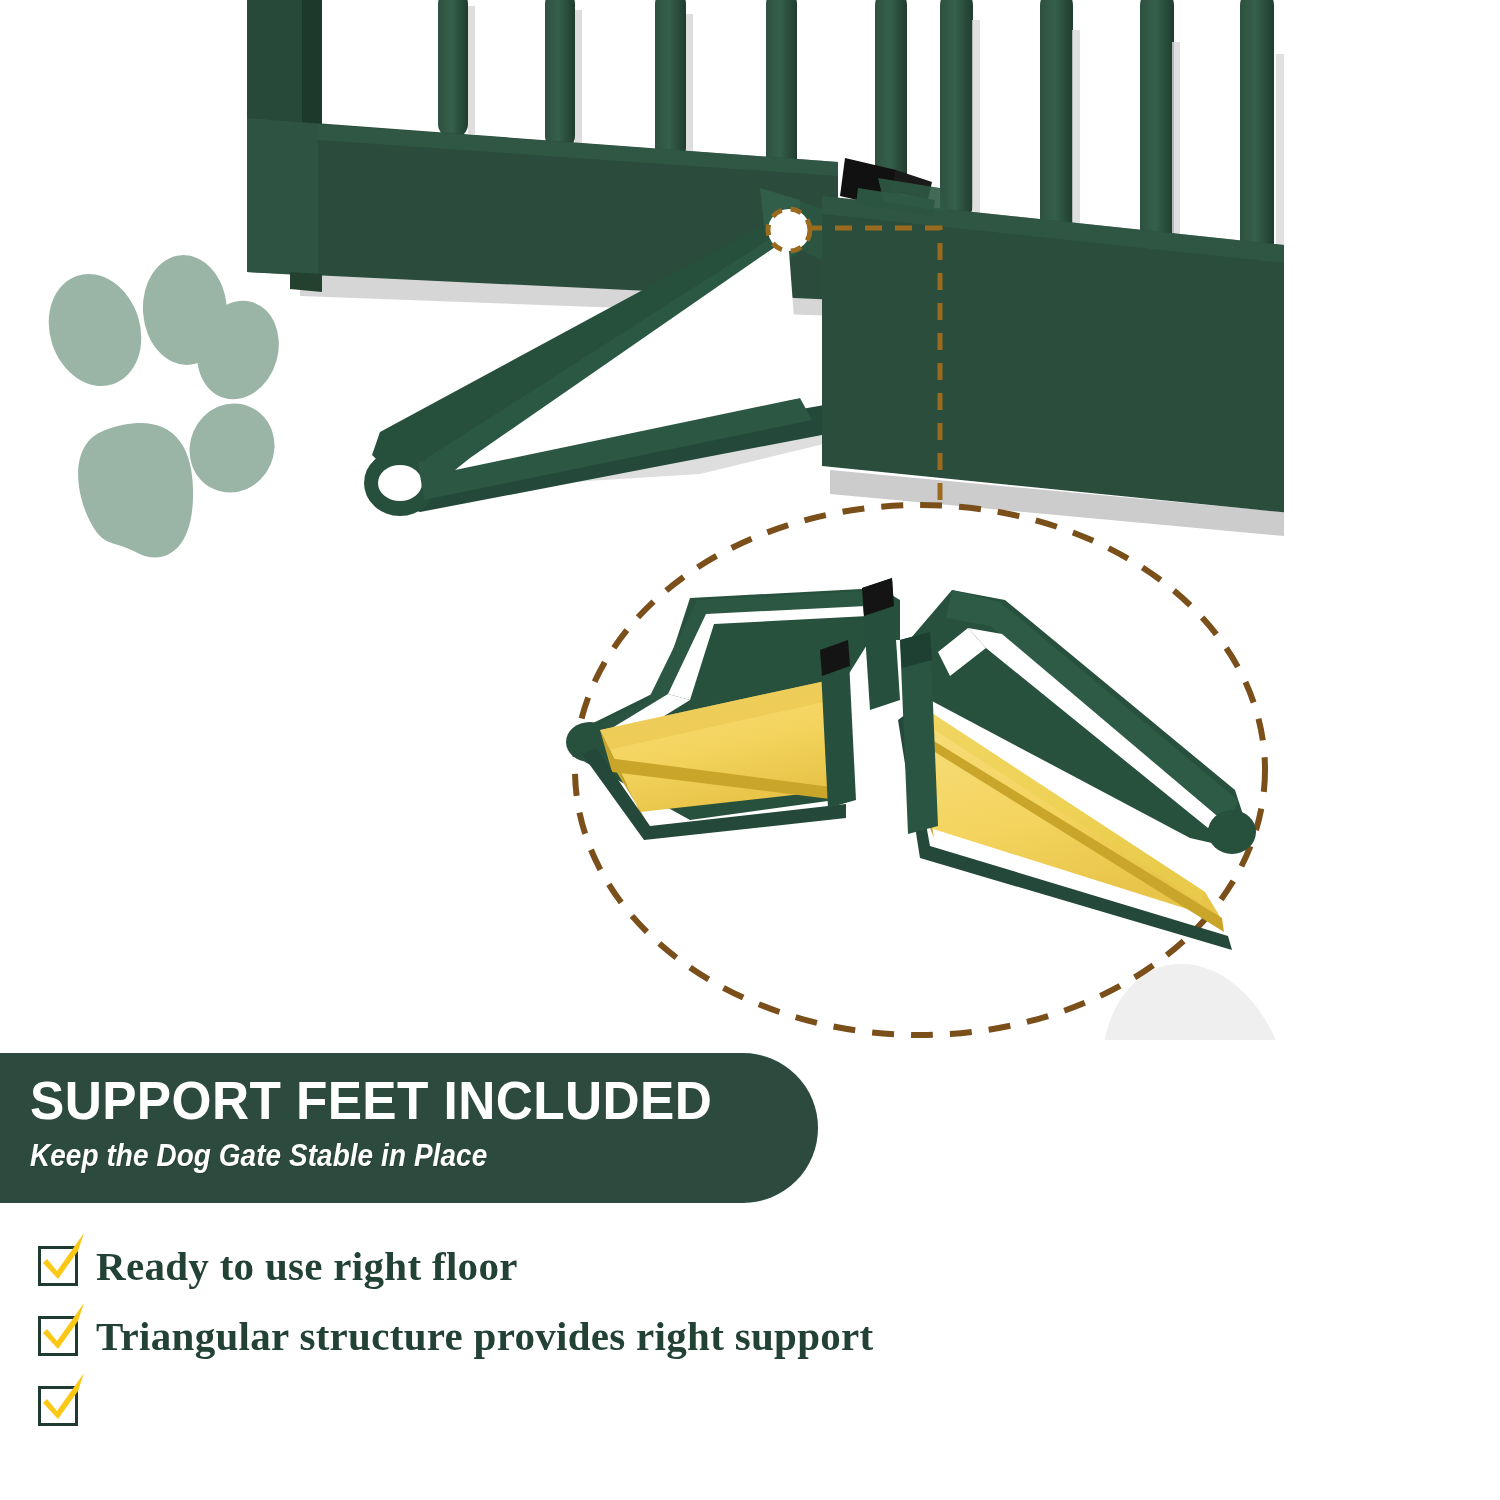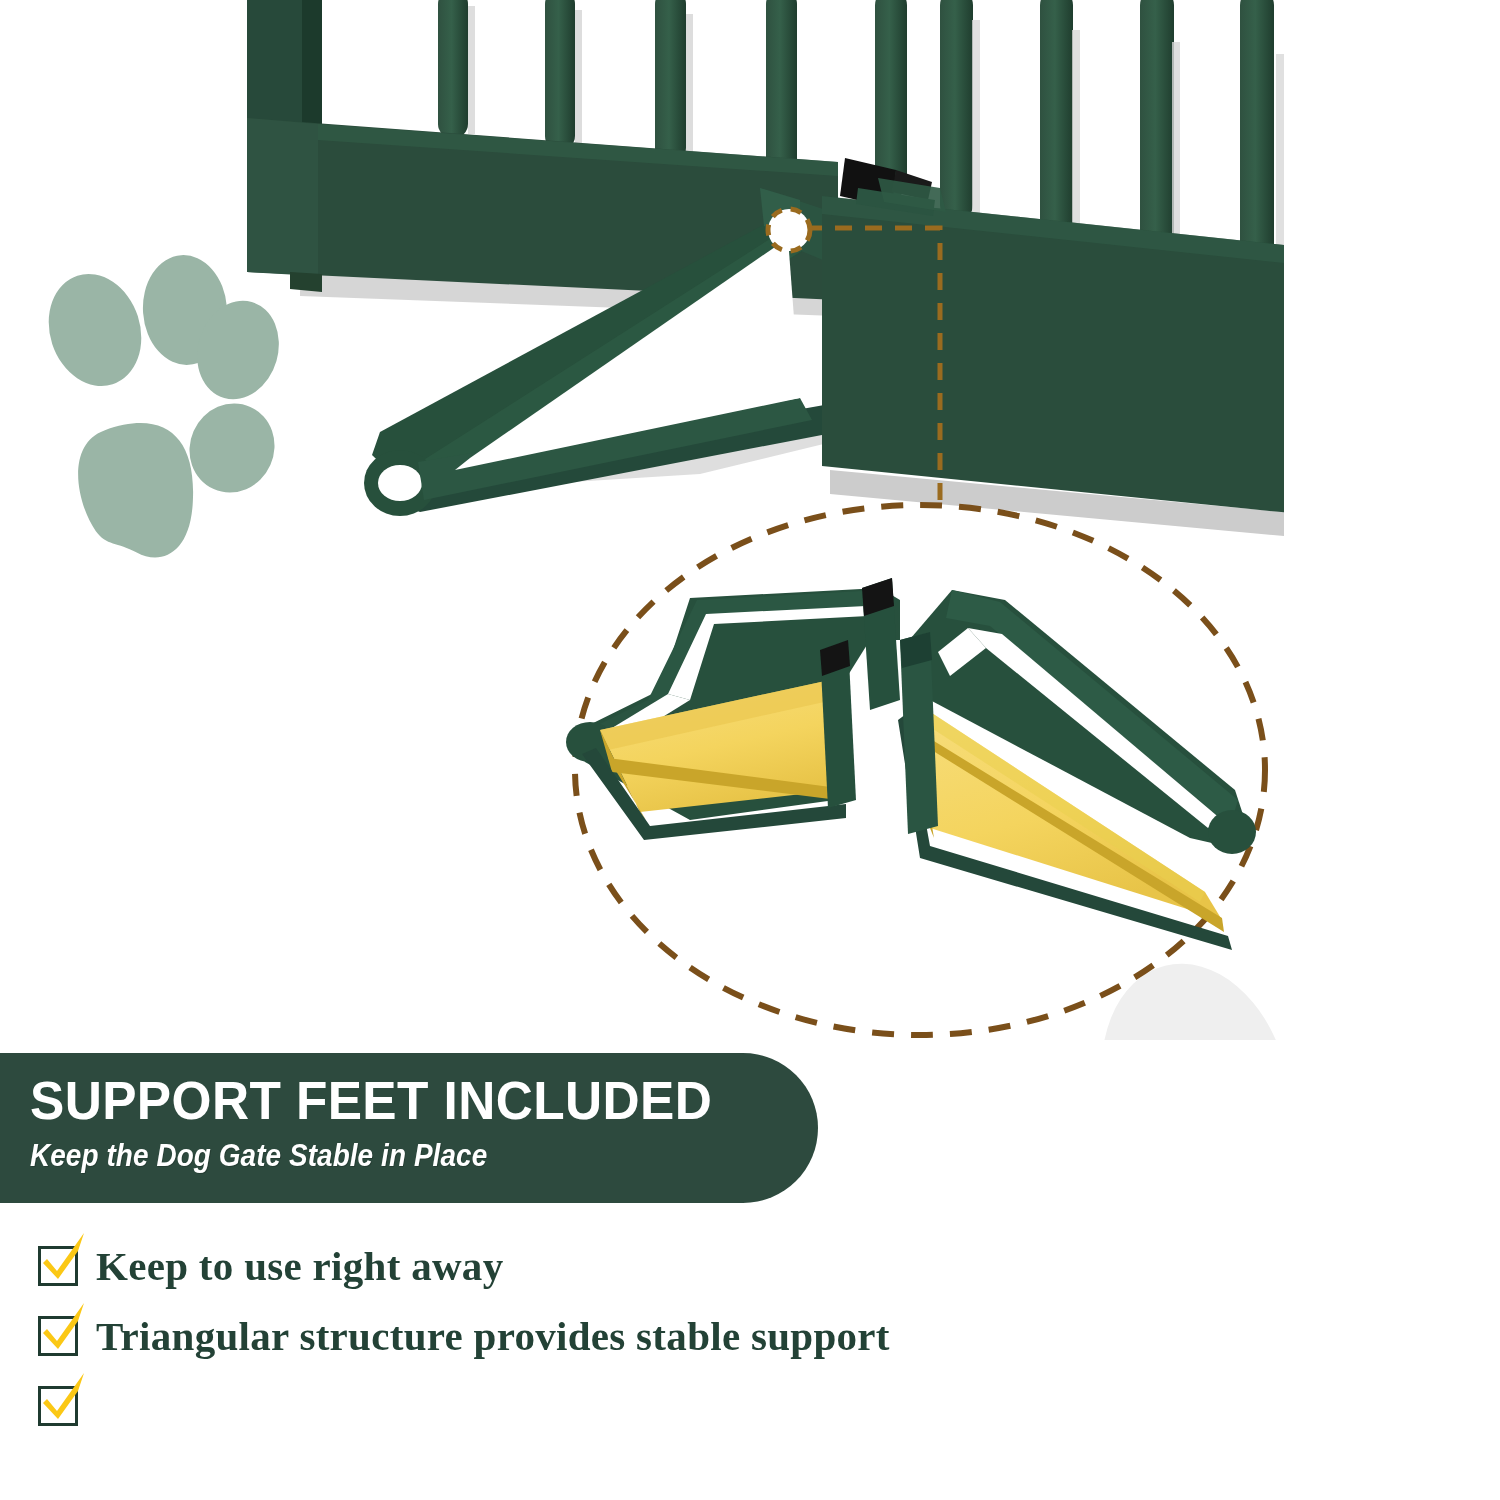--- a/index.html
+++ b/index.html
@@ -286,30 +286,30 @@
   </div>
 
   <div id="feature-list">
 
     <div class="feature-row">
       <span class="check-box">
         <svg class="check-mark" viewBox="0 0 46 46">
           <path d="M7 24 L17 36 L44 -2 L38 16 L18 44 L3 28 Z" fill="#fbc815"></path>
         </svg>
       </span>
-      <span class="feature-text">Keep to use right away</span>
+      <span class="feature-text">Ready to use right floor</span>
     </div>
 
     <div class="feature-row">
       <span class="check-box">
         <svg class="check-mark" viewBox="0 0 46 46">
           <path d="M7 24 L17 36 L44 -2 L38 16 L18 44 L3 28 Z" fill="#fbc815"></path>
         </svg>
       </span>
-      <span class="feature-text">Triangular structure provides stable support</span>
+      <span class="feature-text">Triangular structure provides right support</span>
     </div>
 
     <div class="feature-row">
       <span class="check-box">
         <svg class="check-mark" viewBox="0 0 46 46">
           <path d="M7 24 L17 36 L44 -2 L38 16 L18 44 L3 28 Z" fill="#fbc815"></path>
         </svg>
       </span>
     </div>
 

